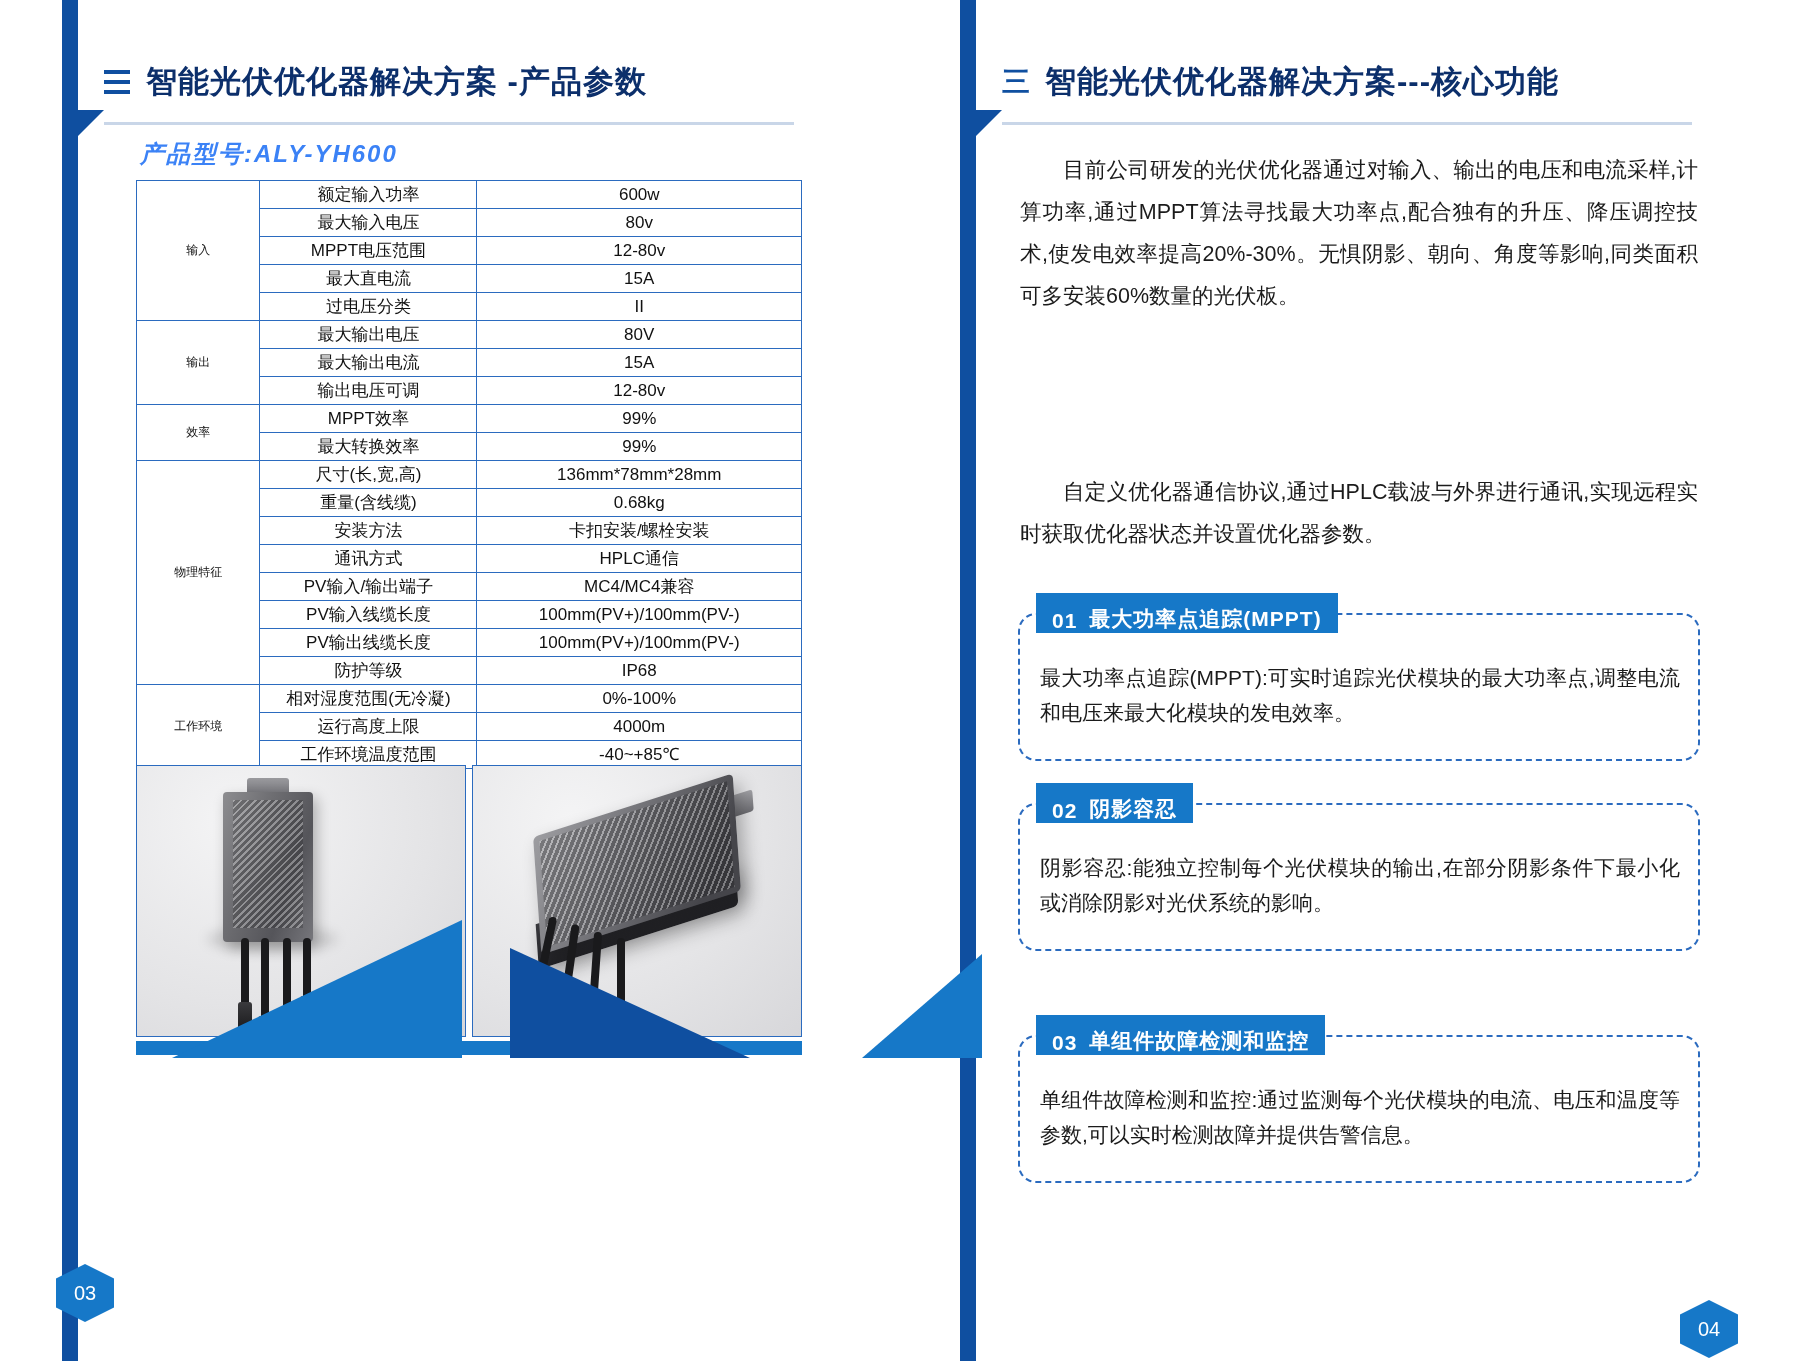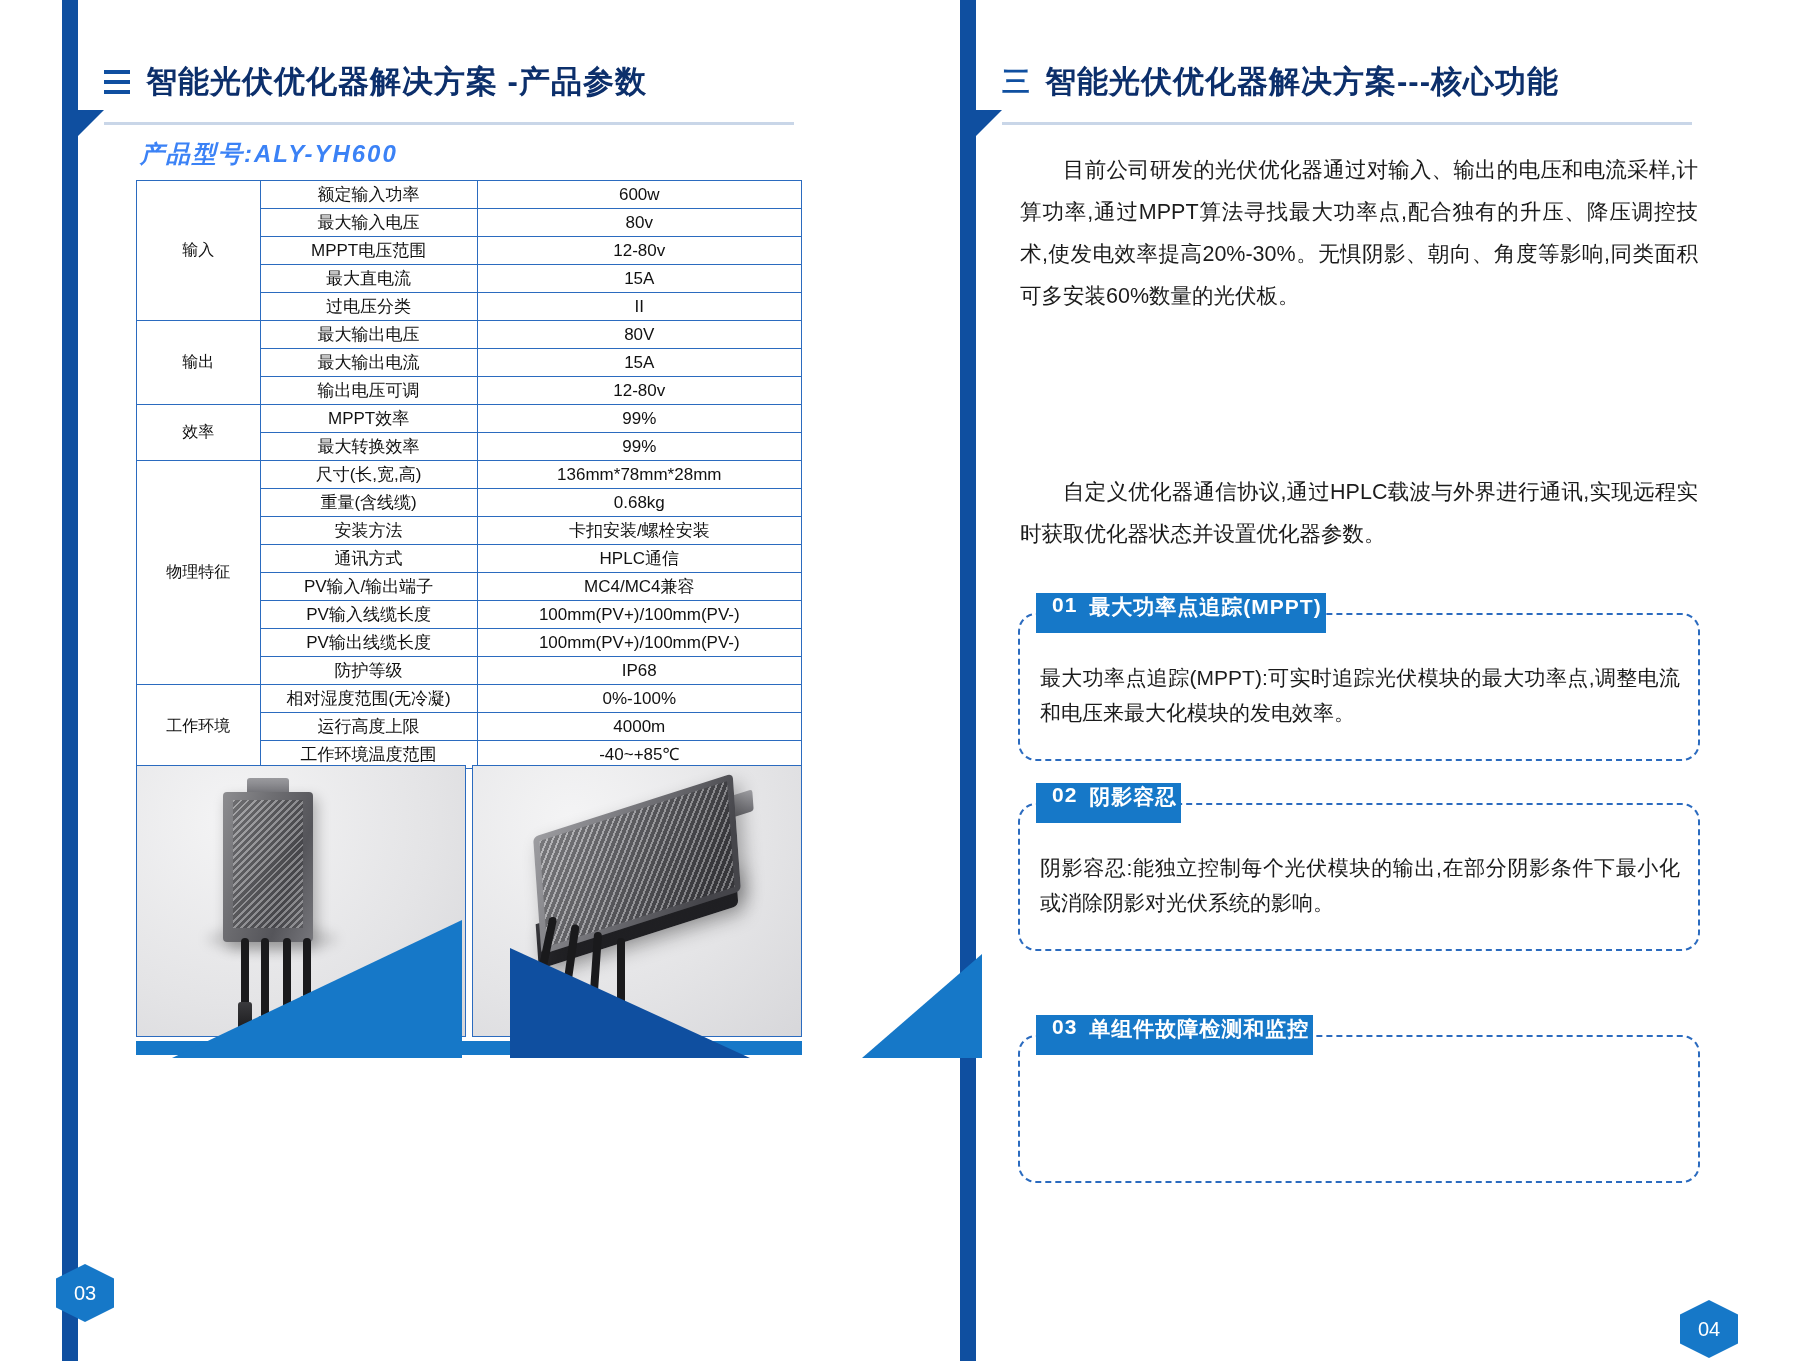--- a/index.html
+++ b/index.html
@@ -124,21 +124,21 @@
   }
   .spec-table td {
     border: 1px solid #2b6bbf;
     height: 27px;
     padding: 0 4px;
     text-align: center;
     line-height: 1.15;
   }
   .spec-table td.cat {
     width: 122px;
-    font-size: 16px;
+    font-size: 12px;
     margin-top: 6px;
   }
   .spec-table td.name {
     width: 220px;
   }
   .spec-table td.val {
     width: 324px;
   }
 
   
@@ -269,22 +269,22 @@
   .f3 { top: 1035px; height: 148px; }
   .feature-tag {
     position: absolute;
     left: 16px; top: -22px;
     height: 40px;
     background: #1678c8;
     color: #fff;
     font-size: 21px;
     font-weight: bold;
     display: flex;
-    align-items: flex-start;
-    padding: 0 4px 0 16px;
+    align-items: flex-end;
+    padding: 0 16px 0 16px;
     letter-spacing: 1px;
     white-space: nowrap;
   }
   .feature-tag .idx {
     margin-right: 12px;
     font-family: "Liberation Sans", sans-serif;
   }
   .feature-body {
     position: absolute;
     left: 20px; right: 18px; top: 46px;
@@ -526,20 +526,21 @@
       <span>阴影容忍</span>
     </div>
     <div class="feature-body">阴影容忍:能独立控制每个光伏模块的输出,在部分阴影条件下最小化或消除阴影对光伏系统的影响。</div>
   </div>
 
   <div class="feature f3">
     <div class="feature-tag">
       <span class="idx">03</span>
       <span>单组件故障检测和监控</span>
     </div>
+    <div class="feature-body">单组件故障检测和监控:通过监测每个光伏模块的电流、电压和温度等参数,可以实时检测故障并提供告警信息。</div>
   </div>
 
   <div class="pagenum pagenum-right">04</div>
 
   <div class="deco deco-b"></div>
   <div class="deco deco-a"></div>
   <div class="deco deco-c"></div>
   <div class="edge-left"></div>
 </div>
 

